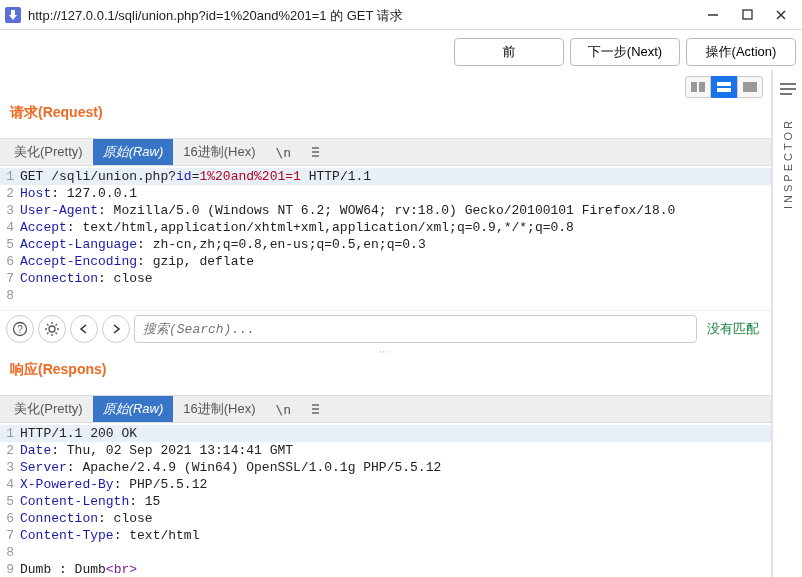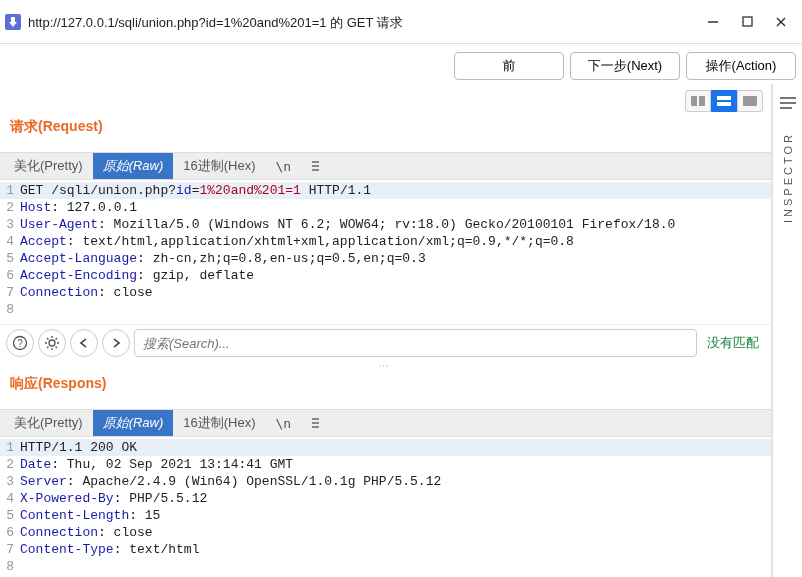--- a/index.html
+++ b/index.html
@@ -1,17 +1,17 @@
 <!DOCTYPE html>
 <html><head>
 <meta charset="utf-8">
 <style>
   * { box-sizing: border-box; }
   html, body { margin:0; padding:0; font-family:"Microsoft YaHei",Arial,sans-serif; font-size:13px; color:#222; background:#fff; height:100%; }
-  .titlebar { display:flex; align-items:center; height:44px; border-bottom:1px solid #ddd; padding:0 4px; }
+  .titlebar { display:flex; align-items:center; height:30px; border-bottom:1px solid #ddd; padding:0 4px; }
   .tb-icon { width:18px; height:18px; display:flex; align-items:center; justify-content:center; margin-right:6px; }
   .tb-icon svg { display:block; }
   .tb-title { flex:1; white-space:nowrap; overflow:hidden; font-size:13px; padding-top:2px; }
   .win-btn { width:34px; height:30px; display:flex; align-items:center; justify-content:center; cursor:pointer; }
   .top-actions { display:flex; justify-content:flex-end; padding:8px 6px 4px; gap:6px; border-bottom:0; }
   .action-btn { border:1px solid #bbb; background:#fff; border-radius:4px; padding:4px 14px; font-size:13px; cursor:pointer; min-width:110px; text-align:center; }
   .body-row { display:flex; height:calc(100% - 70px); }
   .main-col { flex:1; display:flex; flex-direction:column; overflow:hidden; border-right:1px solid #e2e2e2; }
   .inspector-col { width:30px; display:flex; flex-direction:column; align-items:center; border-left:1px solid #e2e2e2; background:#fff; }
   .view-toggle-row { display:flex; justify-content:flex-end; padding:6px 8px 0; gap:0; }
@@ -30,21 +30,21 @@
   .code-line { display:flex; }
   .ln { width:20px; text-align:right; color:#999; padding-right:6px; user-select:none; flex-shrink:0; }
   .lc { white-space:pre; flex:1; }
   .first-line-bg { background:#e9eff7; }
   .hn { color:#1a1aa8; } 
   .qk { color:#1a1aa8; }
   .qv { color:#b00020; }
   .tag { color:#7a1fa0; }
   .search-row { display:flex; align-items:center; padding:4px 6px; gap:4px; border-top:1px solid #eee; }
   .tool-btn { width:28px; height:28px; border:1px solid #ccc; border-radius:14px; background:#fff; display:flex; align-items:center; justify-content:center; cursor:pointer; }
-  .search-input { flex:1; height:28px; border:1px solid #ccc; border-radius:4px; padding:0 8px; font-style:italic; color:#888; font-size:13px; }
+  .search-input { flex:1; height:28px; border:1px solid #ccc; border-radius:4px; padding:0 8px; font-style:italic; color:#888; font-size:13px;font-family:Liberation Mono, monospace; }
   .no-match { color:#15803d; font-size:13px; padding:0 6px; white-space:nowrap; }
   .divider-dots { height:8px; display:flex; align-items:center; justify-content:center; color:#bbb; letter-spacing:4px; font-size:10px; }
   .insp-ham { width:22px; height:22px; margin-top:8px; display:flex; align-items:center; justify-content:center; cursor:pointer; }
   .insp-label { writing-mode:vertical-rl; transform:rotate(180deg); letter-spacing:3px; font-size:11px; color:#555; margin-top:18px; font-family:Arial,sans-serif; }
   .pane { display:flex; flex-direction:column; }
   .req-code { height:144px; }
   .res-code { height:170px; }
 </style>
 </head>
 <body>

